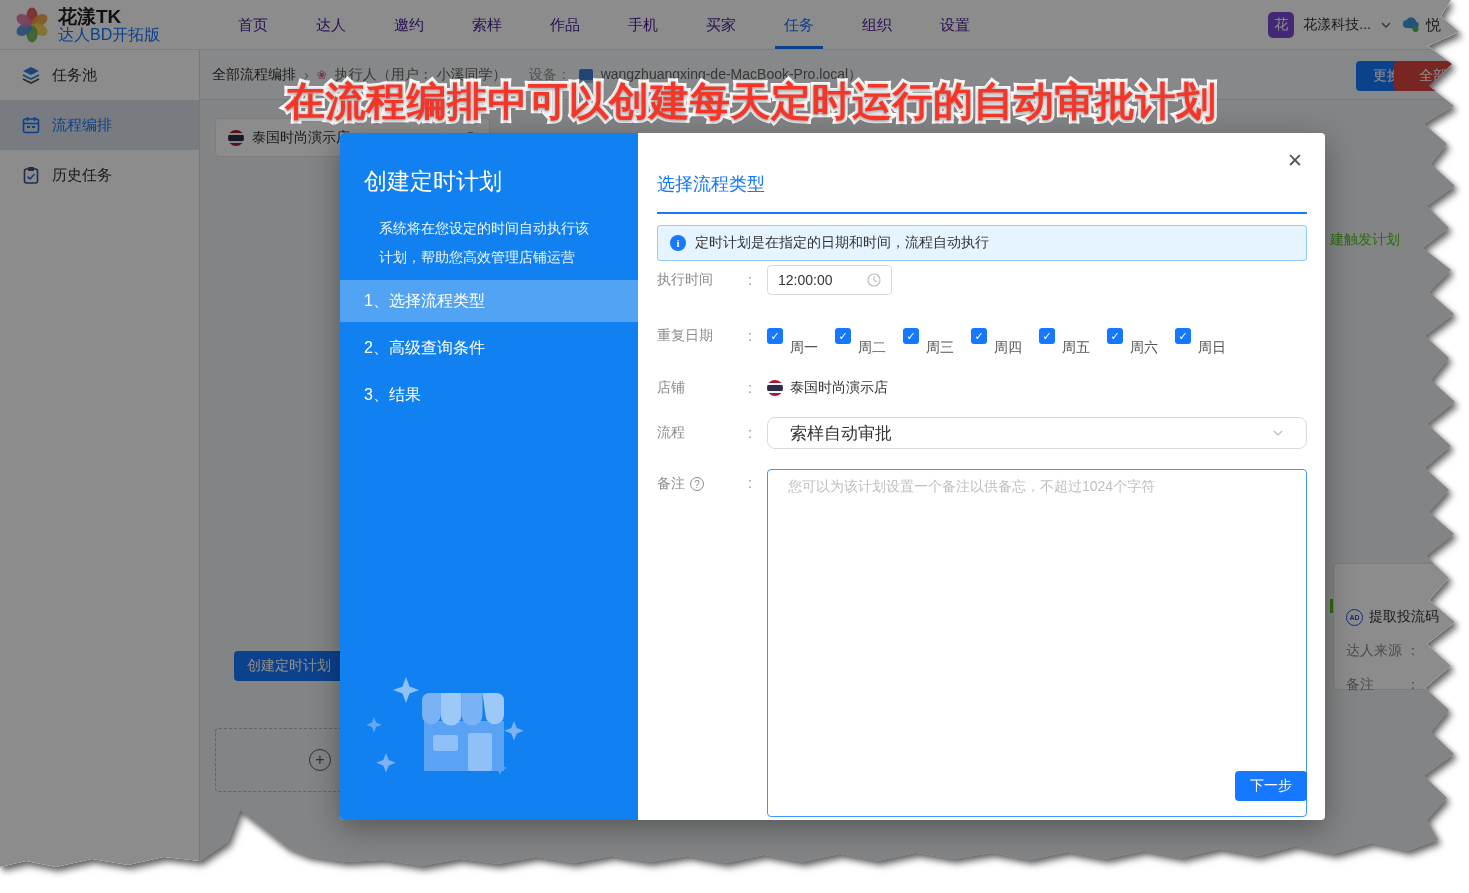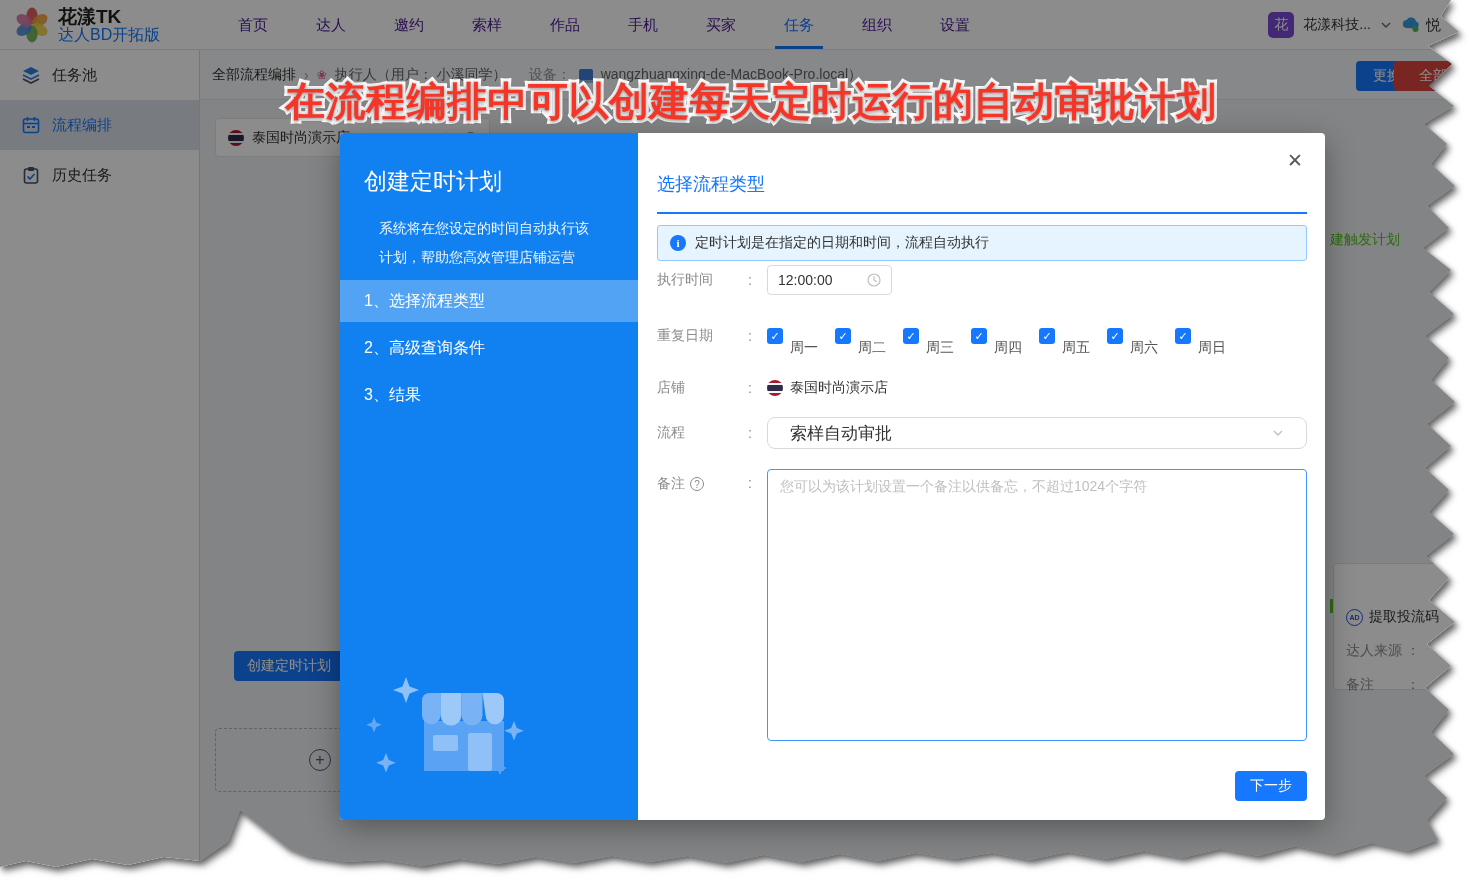--- a/index.html
+++ b/index.html
@@ -83,21 +83,21 @@
   .f-colon { width:34px; color:#8c8c8c; font-size:14px; text-align:center; }
   .time-box { width:125px; height:30px; border:1px solid #d9d9d9; border-radius:4px; display:flex; align-items:center; justify-content:space-between; padding:0 10px; font-size:14px; color:#333; background:#fff; }
   .day-item { display:flex; align-items:center; gap:7px; margin-right:17px; }
   .cbx { width:16px; height:16px; background:#1677ff; border-radius:3px; color:#fff; font-size:11px; display:flex; align-items:center; justify-content:center; cursor:pointer; }
   .day-label { font-size:14px; color:#555;margin-top:24px; }
   .shop-val { display:flex; align-items:center; gap:7px; font-size:14px; color:#333; }
   .select-box { flex:1; height:32px; border:1px solid #d9d9d9; border-radius:8px; display:flex; align-items:center; justify-content:space-between; padding:0 22px; font-size:17px; color:#333; background:#fff; cursor:pointer; }
   .note-row { align-items:flex-start; }
   .note-row .f-label, .note-row .f-colon { margin-top:6px; }
   .q-ic { width:14px; height:14px; border:1px solid #8c8c8c; border-radius:50%; color:#8c8c8c; font-size:10px; display:flex; align-items:center; justify-content:center; flex:0 0 14px; }
-  textarea.note { flex:1; height:272px; border:1px solid #4096ff; border-radius:4px; resize:none; padding:8px 12px; font-size:14px; color:#333; font-family:"Liberation Sans",sans-serif; outline:none; }
+  textarea.note { flex:1; height:348px; border:1px solid #4096ff; border-radius:4px; resize:none; padding:8px 20px; font-size:14px; color:#333; font-family:"Liberation Sans",sans-serif; outline:none; }
   textarea.note::placeholder { color:#bfbfbf; }
   .btn-next { position:absolute; right:18px; bottom:19px; width:72px; height:30px; background:#1677ff; }
 
   
   .annotation { position:absolute; left:285px; top:74px; z-index:50; font-size:40px; font-weight:bold; letter-spacing:0.5px; color:#f43527; white-space:nowrap;
     -webkit-text-stroke:6px #fff; paint-order:stroke fill;
     text-shadow:0 0 4px rgba(120,120,120,.6), 0 2px 3px rgba(0,0,0,.25); }
 </style>
 </head>
 <body>

